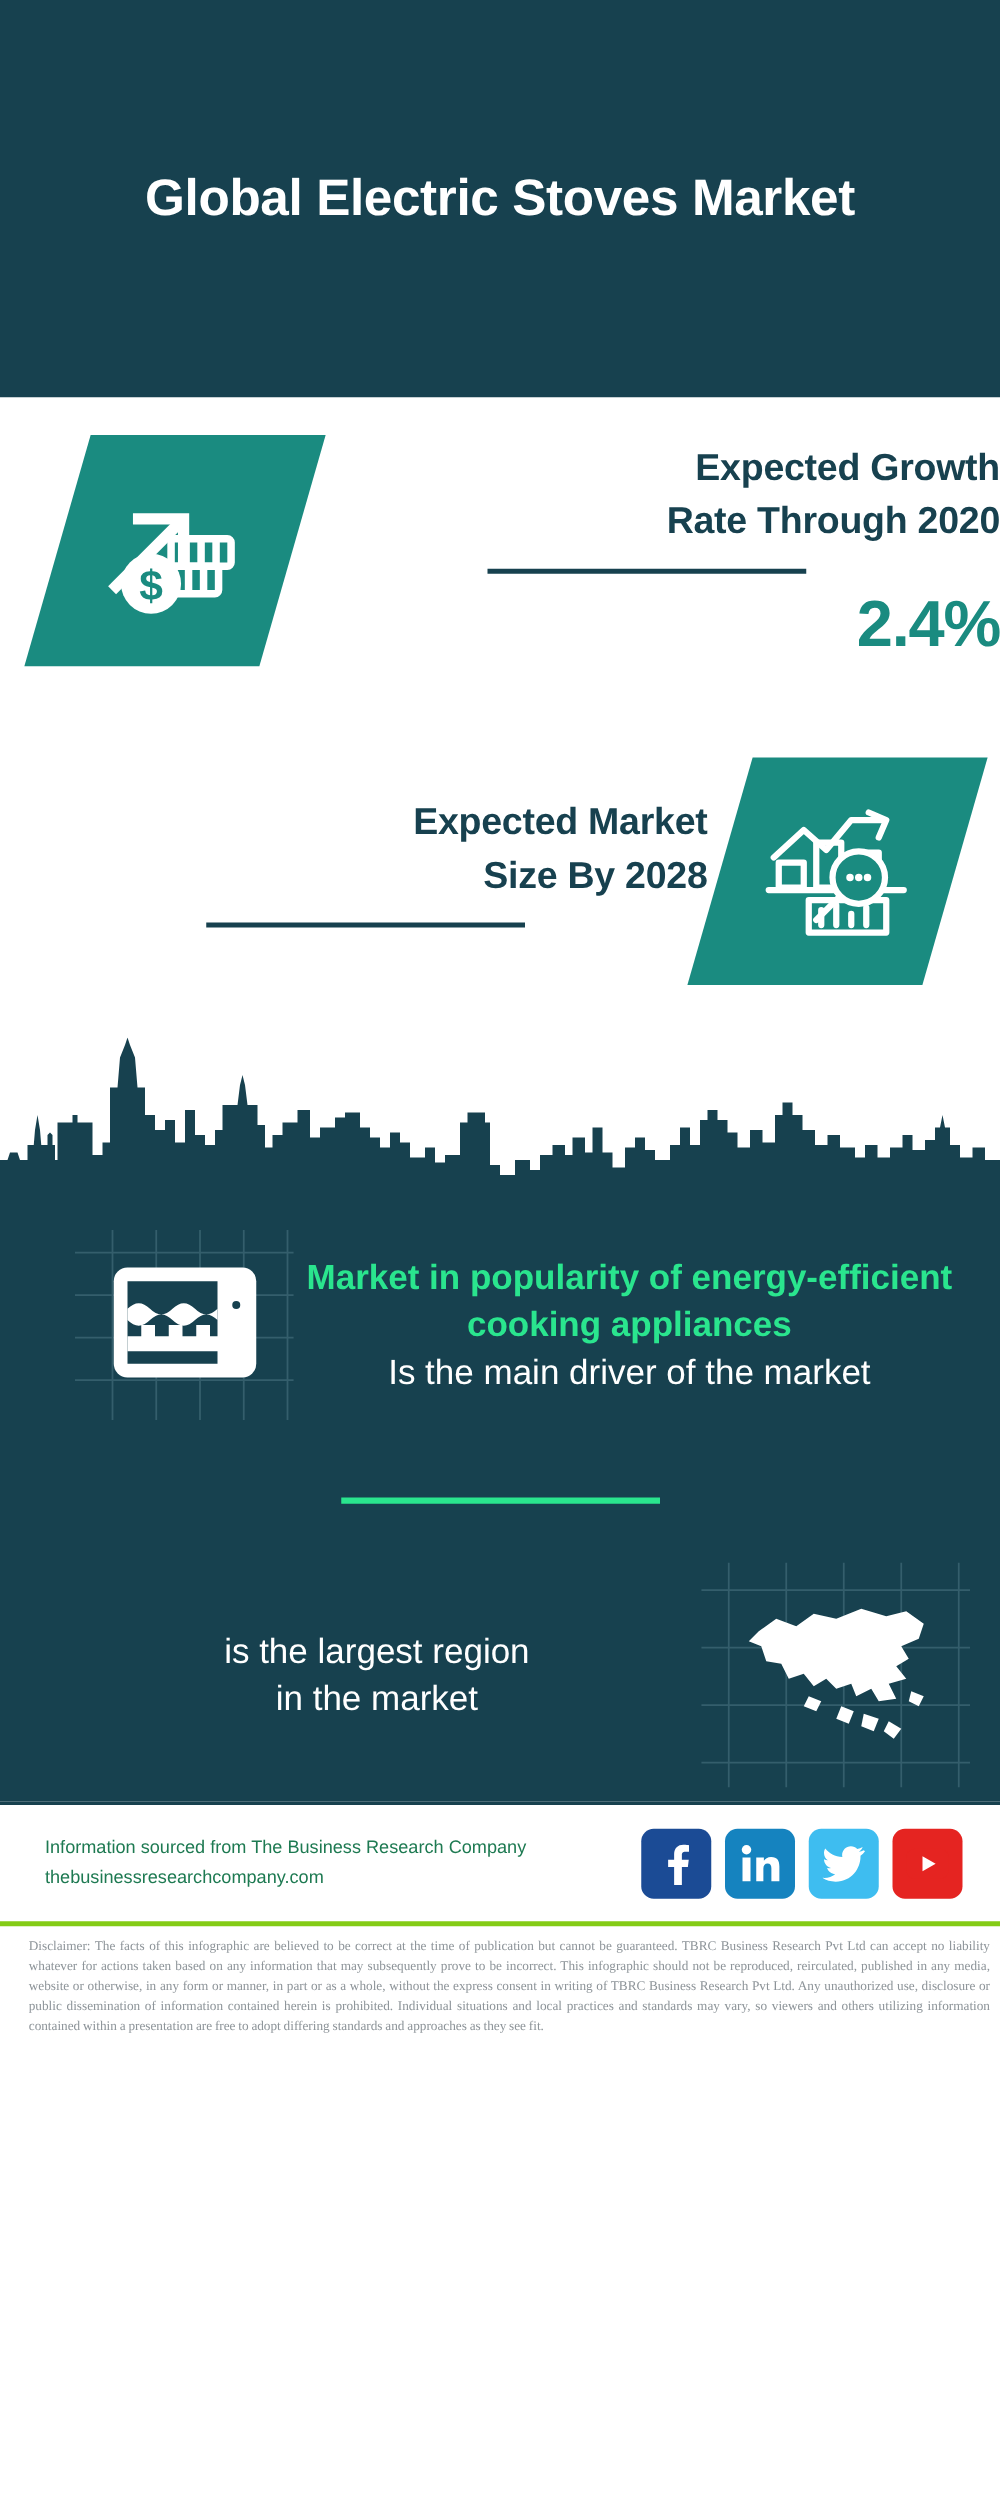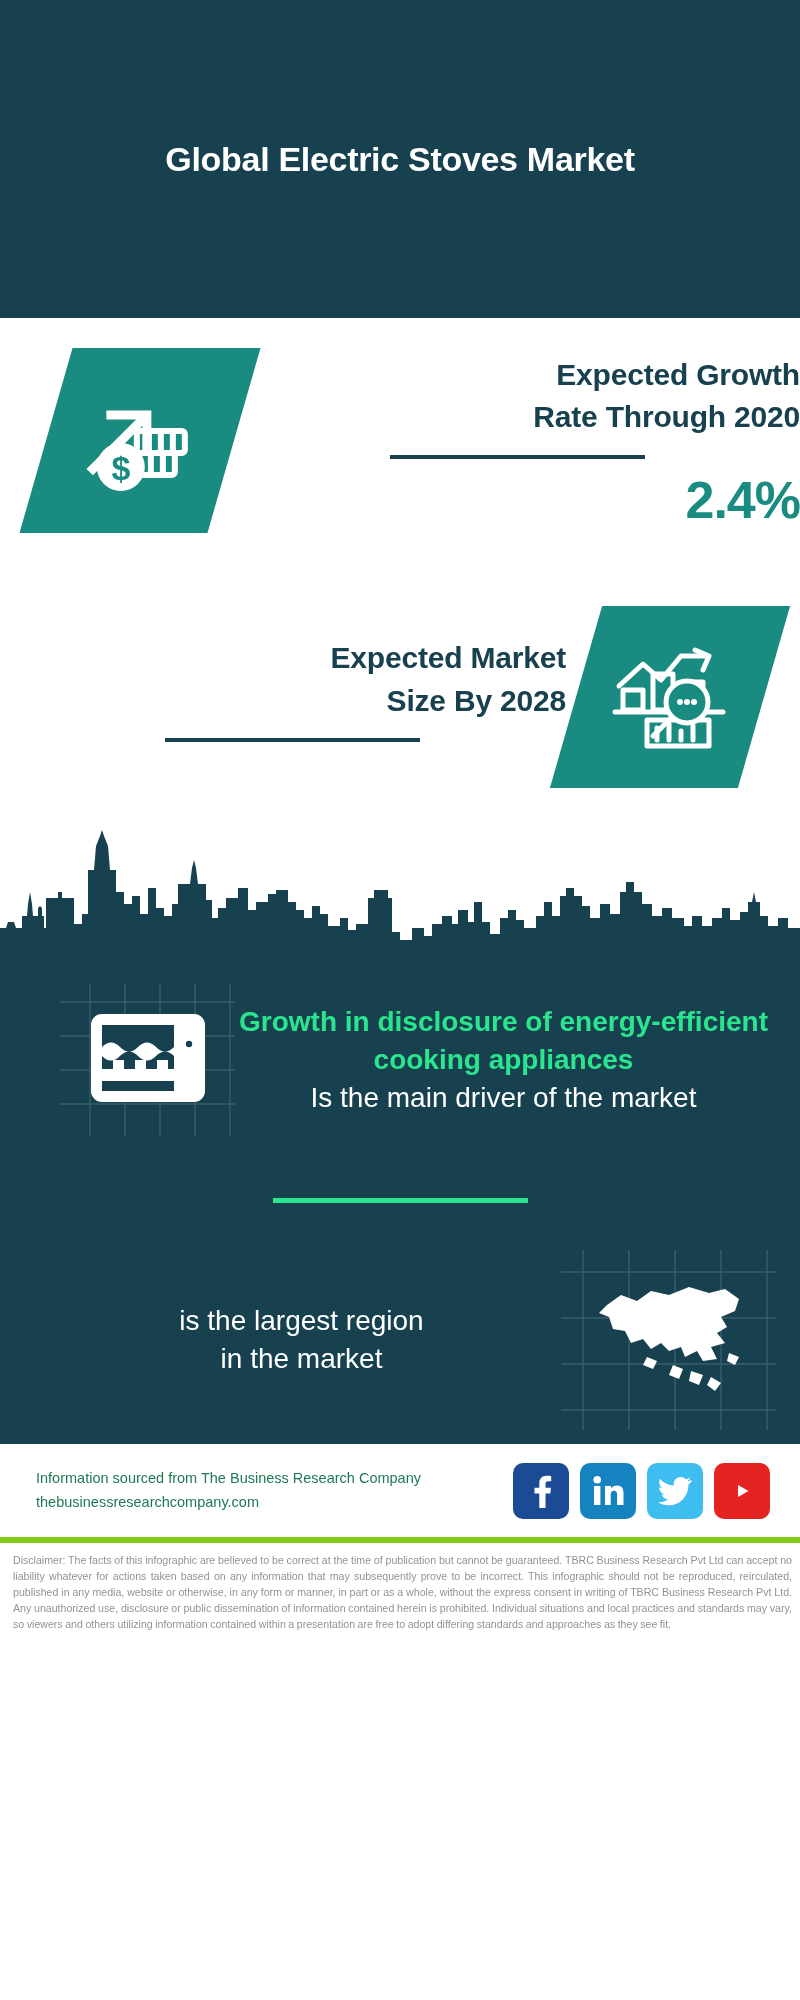--- a/index.html
+++ b/index.html
@@ -20,21 +20,21 @@
   .header {
     height: 318px;
     background: #17414F;
     display: flex;
     align-items: center;
     justify-content: center;
     padding: 0 48px;
   }
   .header-title {
     color: #ffffff;
-    font-size: 34px;
+    font-size: 41px;
     font-weight: bold;
     text-align: center;
     line-height: 1.25;
     letter-spacing: -0.3px;
   }
 
   
   .white-zone { background: #ffffff; }
 
   .stat-row {
@@ -202,28 +202,29 @@
     display: flex;
     align-items: center;
     justify-content: center;
   }
   .ico-fb { background: #1B4B95; }
   .ico-li { background: #1583BF; }
   .ico-tw { background: #3EBDF0; }
   .ico-yt { background: #E52421; }
 
   .disclaimer {
-    border-top: 6px solid #84cc16;
+    border-top: 4px solid #84cc16;
     background: #ffffff;
-    padding: 9px 8px 10px 13px;
+    padding: 9px 8px 10px 23px;
     color: #8d9499;
     font-size: 10.6px;
     line-height: 1.52;
     text-align: justify;
     word-spacing: -0.4px;
+    font-family: Liberation Serif, serif;
   }
 </style>
 </head>
 <body>
 
 <div class="page">
 
   <div class="header">
     <div class="header-title">Global Electric Stoves Market</div>
   </div>
@@ -330,21 +331,21 @@
             <path d="M14 70 v-12 h11 v-9 h11 v9 h11 v-9 h11 v9 h11 v-9 h11 v9 h8 v12 Z" fill="#ffffff"></path>
             <circle cx="101" cy="33" r="9" fill="#ffffff"></circle>
             <circle cx="101" cy="33" r="3.2" fill="#17414F"></circle>
             <circle cx="101" cy="52" r="4" fill="#ffffff"></circle>
             <circle cx="101" cy="64" r="4" fill="#ffffff"></circle>
             <rect x="92" y="74" width="19" height="6" rx="3" fill="#ffffff"></rect>
           </svg>
         </span>
       </div>
       <div class="driver-text">
-        <span class="hl-green">Growth in disclosure of energy-efficient cooking appliances</span>
+        <span class="hl-green">Market in popularity of energy-efficient cooking appliances</span>
         <span class="sub-white">Is the main driver of the market</span>
       </div>
     </div>
 
     <div class="green-rule"></div>
 
     <div class="region-block">
       <div class="region-text">
         <span class="sub-white">is the largest region</span>
         <span class="sub-white">in the market</span>

